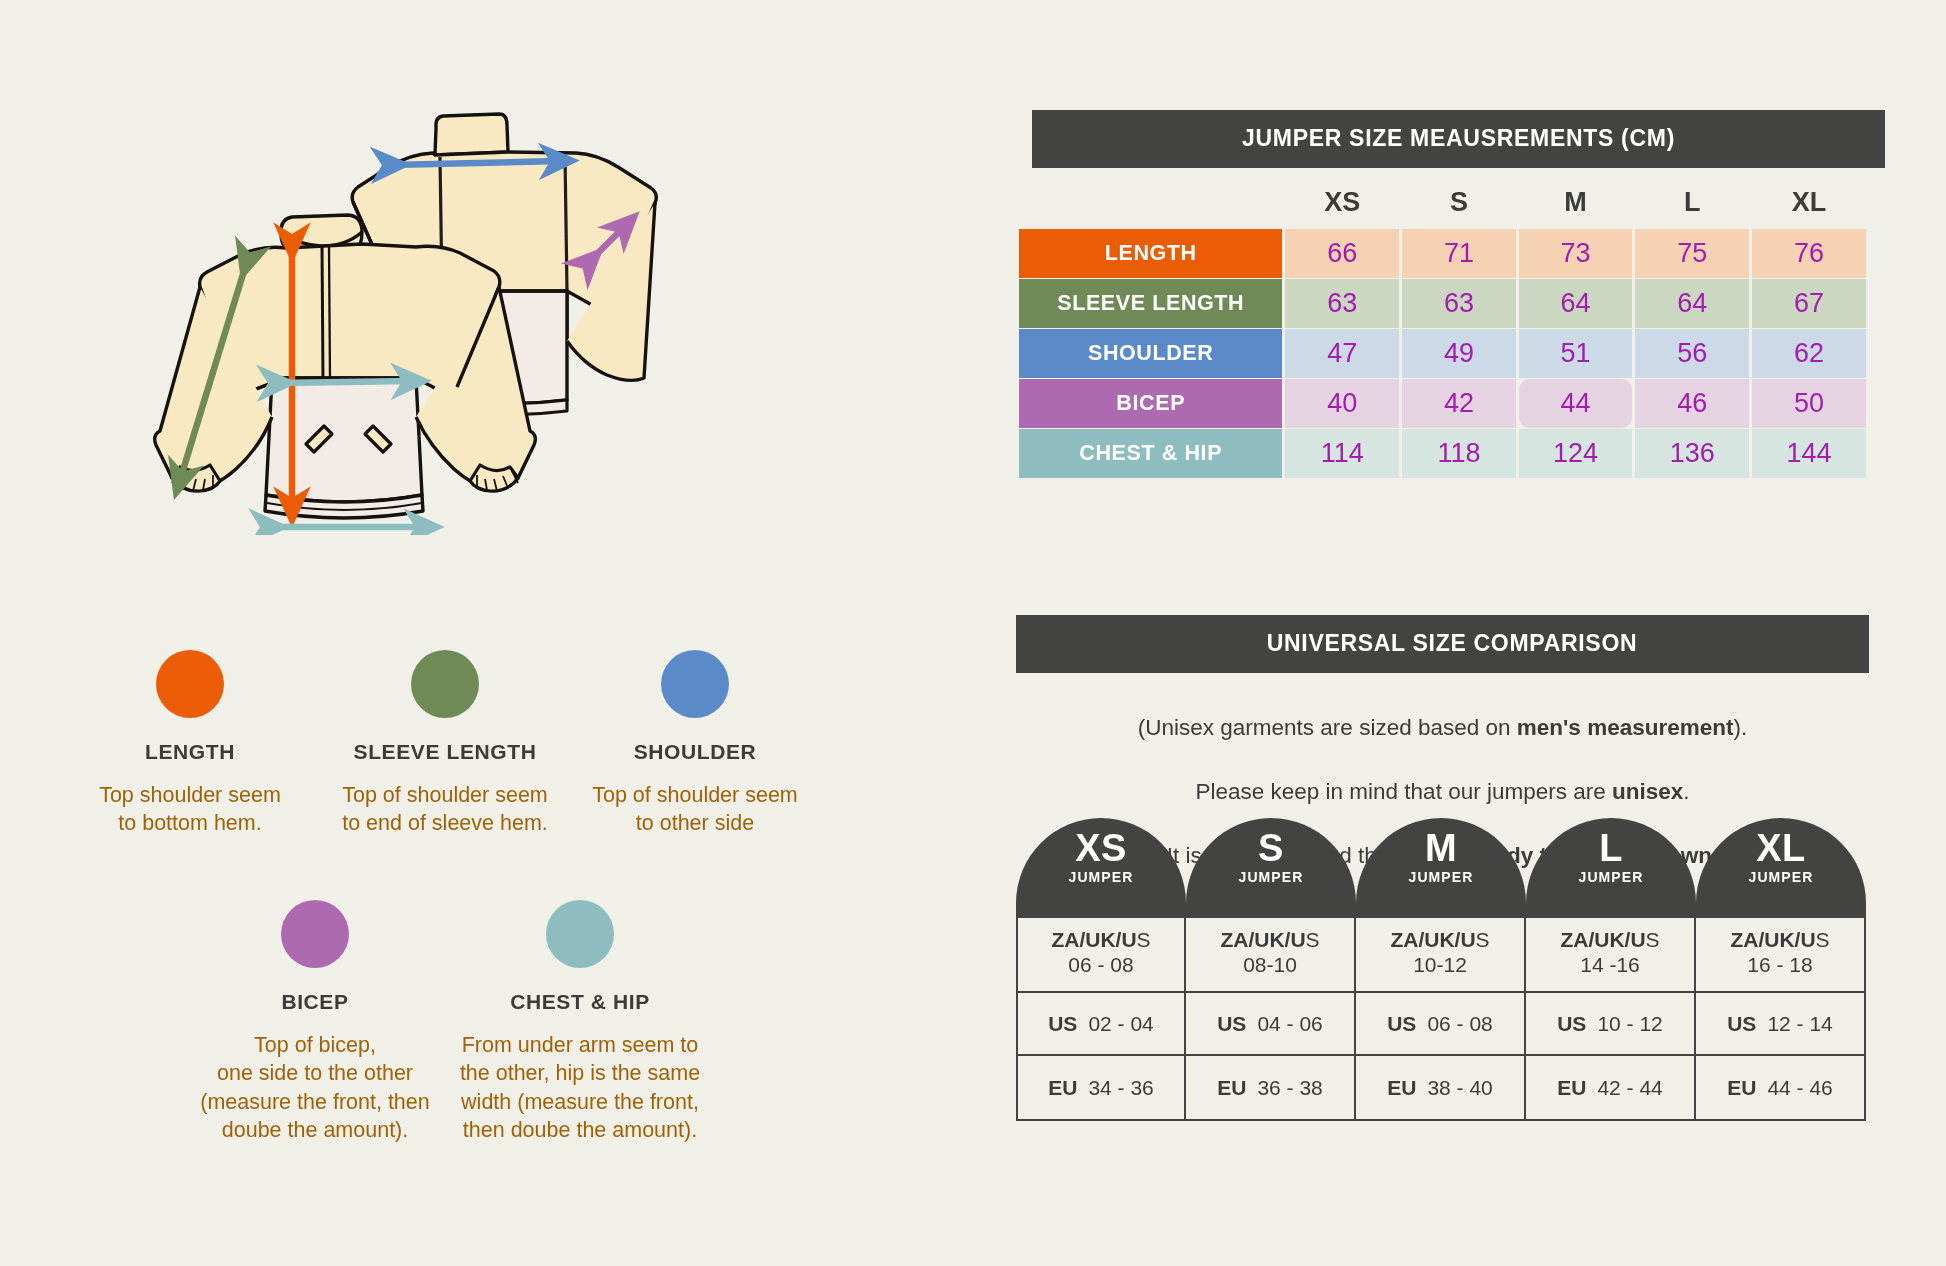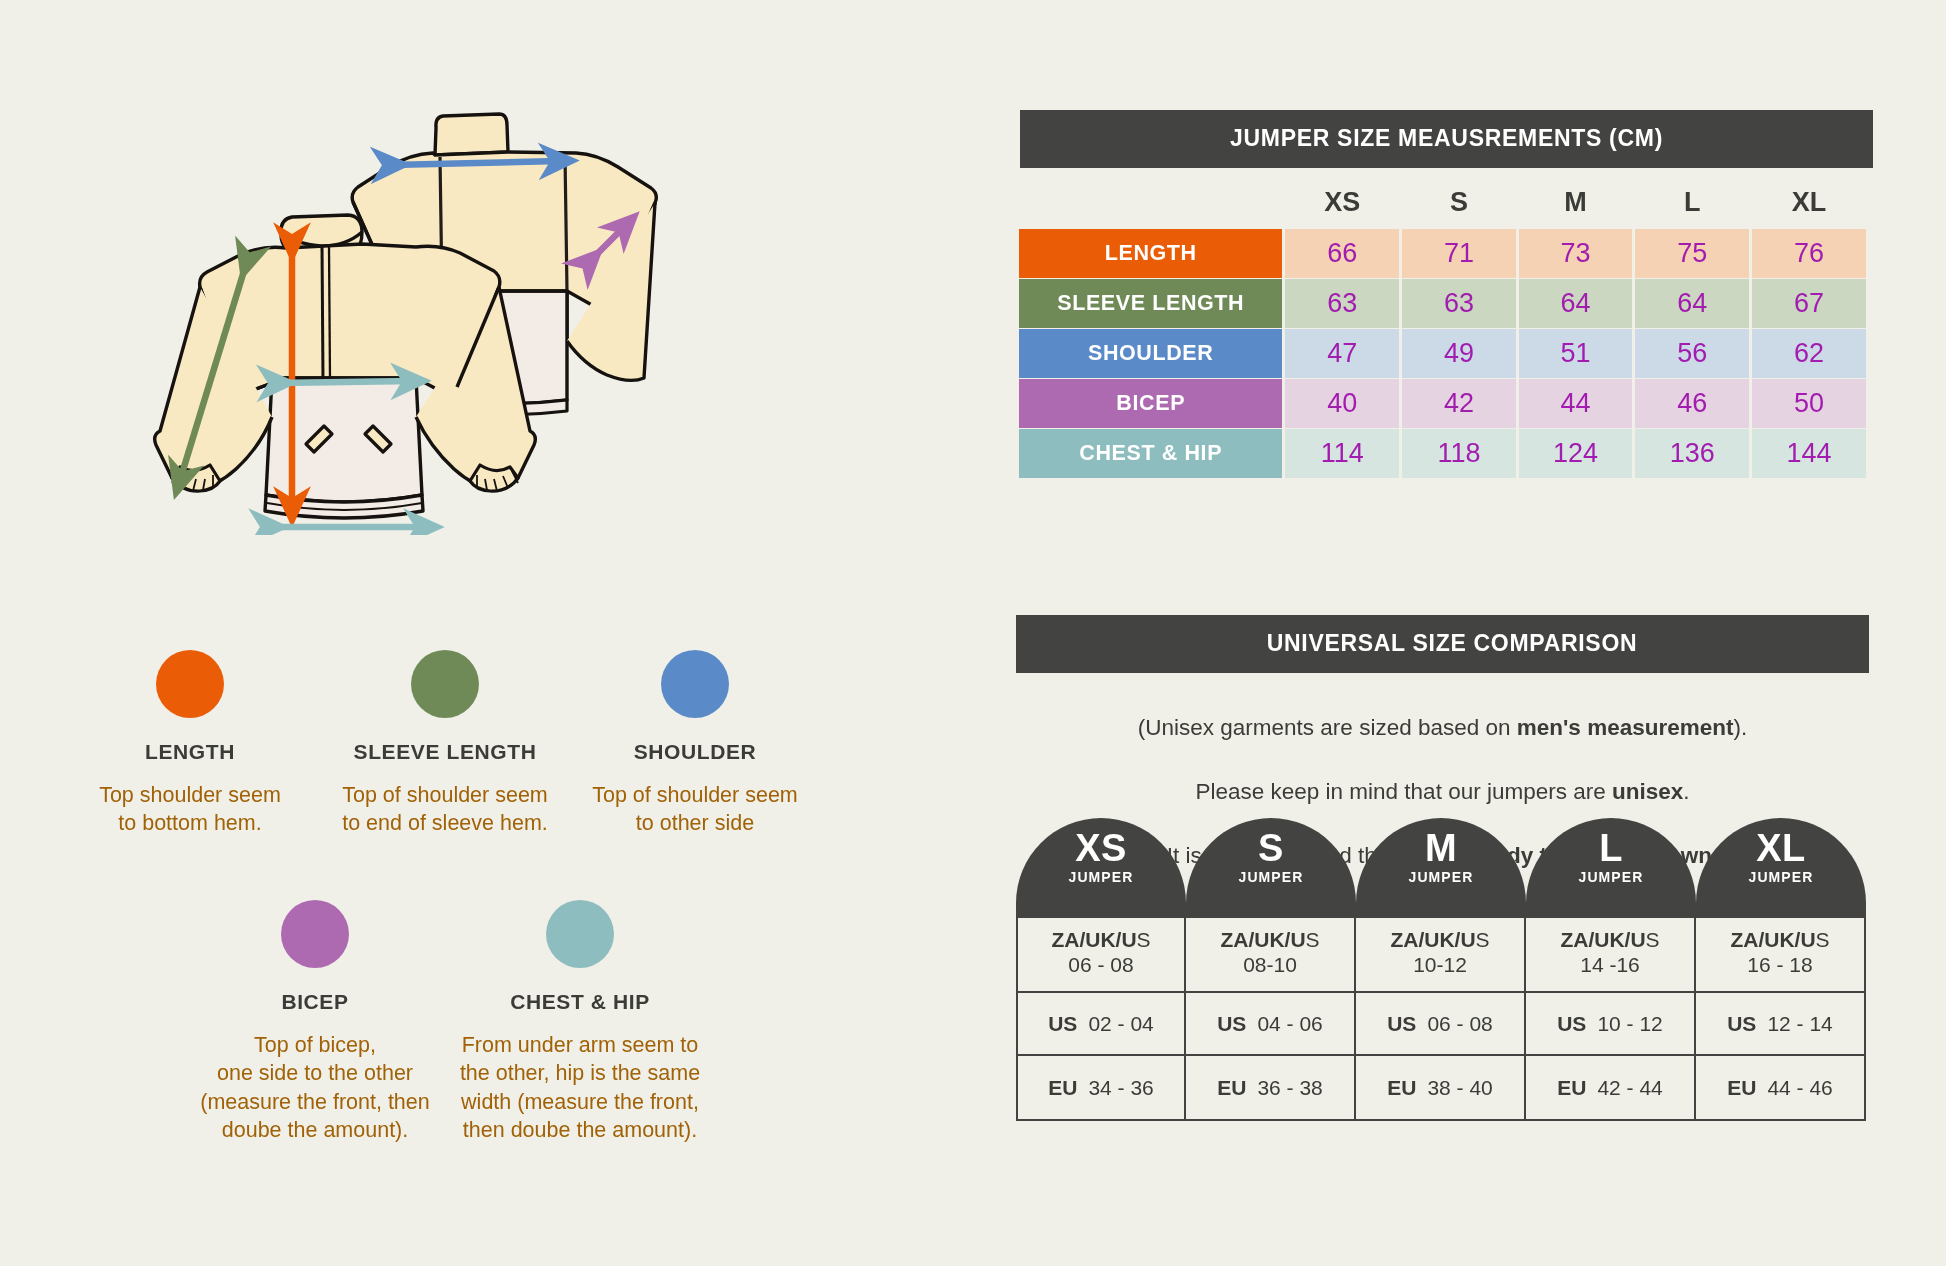--- a/index.html
+++ b/index.html
@@ -40,21 +40,21 @@
   
   #right { position: absolute; left: 1016px; top: 0; width: 880px; height: 1266px; }
 
   .band {
     background: #434341; color: #ffffff;
     text-align: center; font-weight: bold;
     letter-spacing: 0.7px;
     font-size: 23px;
     padding: 15px 0 16px 0;
   }
-  #measure-band { position: absolute; top: 110px; left: 4px; width: 853px; }
+  #measure-band { position: absolute; top: 110px; left: 16px; width: 853px; }
   #compare-band { position: absolute; top: 615px; left: 0; width: 853px; padding-left: 19px; }
 
   
   #measure-table { position: absolute; top: 175px; left: 0; width: 853px; }
   #measure-table table { border-collapse: separate; border-spacing: 3px 1px; width: 853px; }
   #measure-table th, #measure-table td { padding: 0; }
   #measure-table thead th {
     height: 52px; font-size: 27px; font-weight: bold;
     color: #3b3b38; background: transparent; border: none;
   }
@@ -307,21 +307,21 @@
               <td class="row-val" style="background: rgb(204, 217, 231);">47</td>
               <td class="row-val" style="background: rgb(204, 217, 231);">49</td>
               <td class="row-val" style="background: rgb(204, 217, 231);">51</td>
               <td class="row-val" style="background: rgb(204, 217, 231);">56</td>
               <td class="row-val" style="background: rgb(204, 217, 231);">62</td>
             </tr>
             <tr>
               <td class="row-label" style="background: rgb(173, 106, 176);">BICEP</td>
               <td class="row-val" style="background: rgb(230, 211, 225);">40</td>
               <td class="row-val" style="background: rgb(230, 211, 225); margin-top: 12px;">42</td>
-              <td class="row-val" style="background: rgb(230, 211, 225);">44</td>
+              <td class="row-val" style="background: rgb(230, 211, 225); border-radius: 11px;">44</td>
               <td class="row-val" style="background: rgb(230, 211, 225);">46</td>
               <td class="row-val" style="background: rgb(230, 211, 225);">50</td>
             </tr>
             <tr>
               <td class="row-label" style="background: rgb(141, 189, 190);">CHEST &amp; HIP</td>
               <td class="row-val" style="background: rgb(215, 229, 225);">114</td>
               <td class="row-val" style="background: rgb(215, 229, 225);">118</td>
               <td class="row-val" style="background: rgb(215, 229, 225);">124</td>
               <td class="row-val" style="background: rgb(215, 229, 225);">136</td>
               <td class="row-val" style="background: rgb(215, 229, 225);">144</td>

